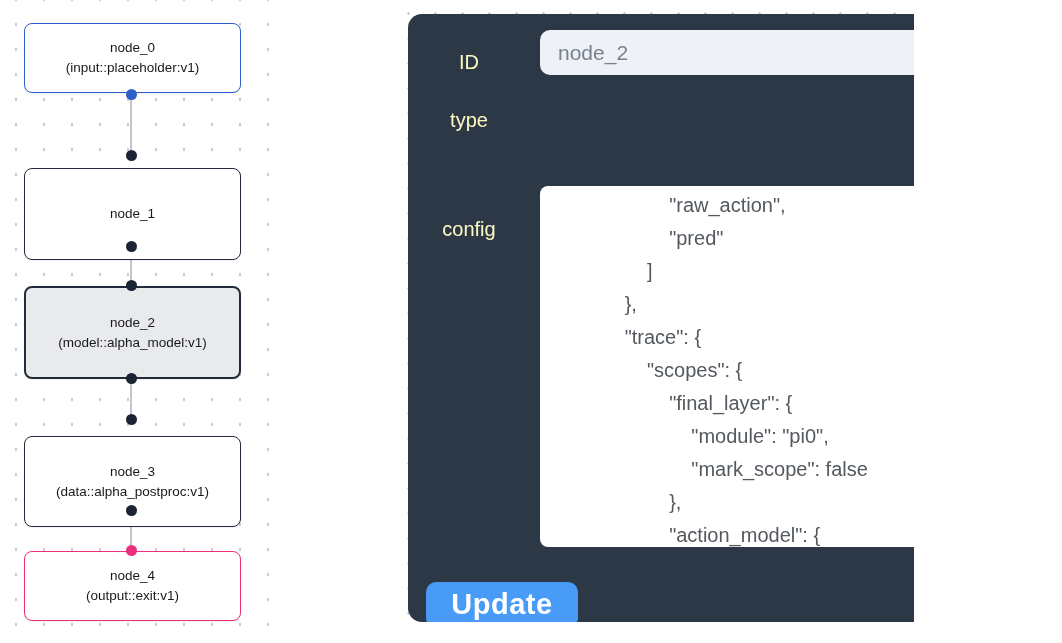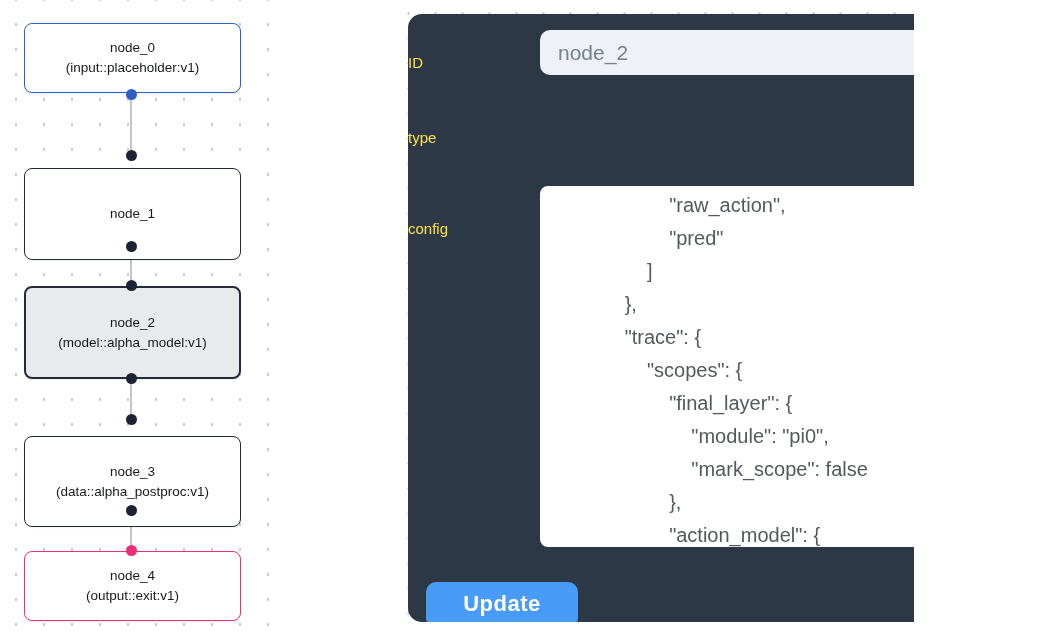--- a/index.html
+++ b/index.html
@@ -39,24 +39,24 @@
   .transition { position:absolute; left:293px; top:297px; width:94px; }
   .transition-label { font-size:29px; color:#161616; letter-spacing:1px; }
   .arrow { position:absolute; left:4px; top:41px; width:84px; height:18px; }
   .arrow-shaft { position:absolute; left:0; top:7px; width:67px; height:5px; background:#96999d; }
   .arrow-head { position:absolute; left:67px; top:0; width:0; height:0;
     border-left:17px solid #96999d; border-top:9.5px solid transparent; border-bottom:9.5px solid transparent; }
 
   
   .panel { position:absolute; left:19px; top:14px; width:640px; height:608px;
     background:#2d3847; border-radius:14px; overflow:hidden; }
-  .field-label { position:absolute; left:0; width:122px; text-align:left;
-    color:#fde047; font-size:15px; }
+  .field-label { position:absolute; left:0; width:122px; text-align:center;
+    color:#fef9c3; font-size:20px; }
   .lbl-id     { top:26px;  height:45px; line-height:45px; }
-  .lbl-type   { top:101px;  height:45px; line-height:45px; }
+  .lbl-type   { top:84px;  height:45px; line-height:45px; }
   .lbl-config { top:200px; height:30px; line-height:30px; }
   .text-input { position:absolute; left:132px; width:489px; height:45px;
     background:#eef1f6; border:none; outline:none; border-radius:10px;
     color:#78818e; font-size:21px; padding:0 18px;
     font-family:"Liberation Sans", sans-serif; }
   .inp-id   { top:16px; }
   .inp-type { top:96px; }
   .config-box { position:absolute; left:132px; top:172px; width:490px; height:361px;
     background:#ffffff; border-radius:8px; overflow:hidden; }
   .config-text { position:absolute; left:18px; top:3px; right:36px;
@@ -64,21 +64,21 @@
     font-family:"Liberation Sans", sans-serif; }
   .scroll-track { position:absolute; right:0; top:0; width:33px; height:100%;
     background:#fafbfc; border-left:1px solid #e4e6e9; border-radius:0 8px 8px 0; }
   .scroll-thumb { position:absolute; left:7px; top:27px; width:17px; height:31px;
     background:#b9bdc1; border-radius:9px; }
   .resize-cell { position:absolute; right:0; bottom:0; width:33px; height:27px;
     border-top:1px solid #e4e6e9; }
   .resize-cell svg { position:absolute; right:3px; bottom:3px; }
   .update-btn { position:absolute; left:18px; top:568px; width:152px; height:44px;
     background:#489cf7; border:none; border-radius:10px 10px 8px 8px;
-    color:#ffffff; font-size:22px; font-weight:600; letter-spacing:0.5px;
+    color:#ffffff; font-size:29px; font-weight:600; letter-spacing:0.5px;
     font-family:"Liberation Sans", sans-serif; cursor:pointer; }
 </style>
 </head>
 <body>
 
 <div class="root">
 
   <div class="canvas canvas-left">
 
     <div class="edge" style="top:94px;height:61px;"></div>

